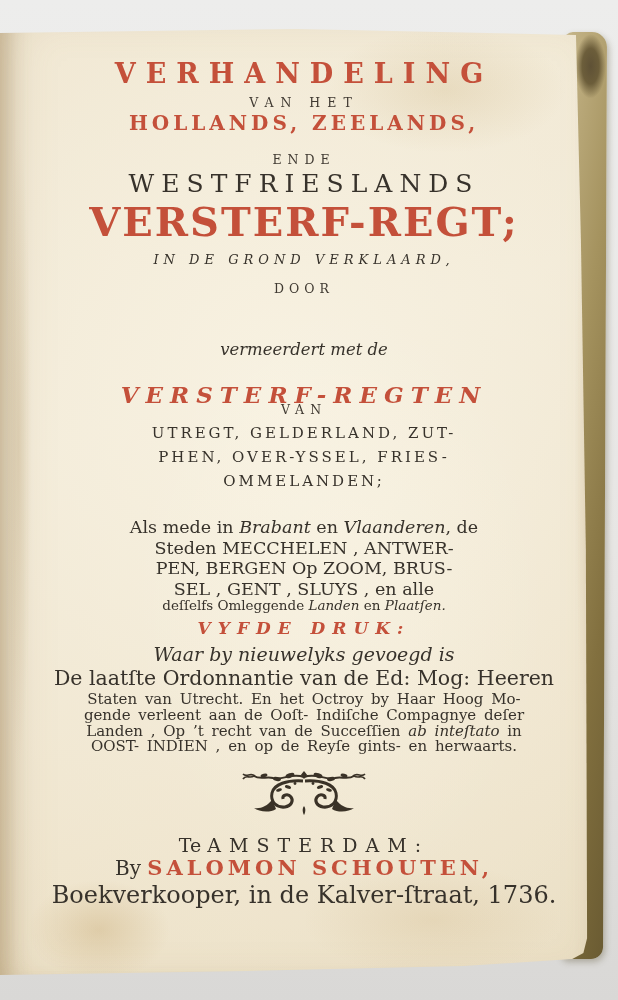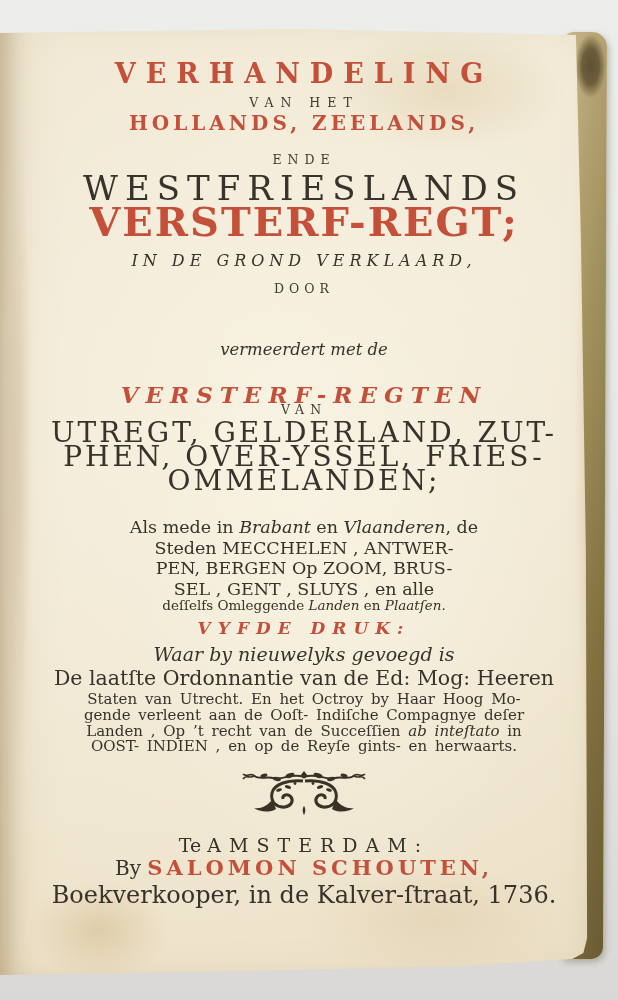--- a/index.html
+++ b/index.html
@@ -53,29 +53,29 @@
   .ln{position:absolute;left:0;right:0;text-align:center;white-space:nowrap;line-height:1.05;}
   .blk{position:absolute;left:0;right:0;text-align:center;}
   .red{color:#c4503a;}
   .it{font-style:italic;}
   .b{font-weight:bold;}
 
   .t-verhandeling{top:60px;font-size:27px;letter-spacing:10px;}
   .t-vanhet{top:96px;font-size:12.5px;letter-spacing:7px;color:#403a32;}
   .t-hollands{top:113px;font-size:20px;letter-spacing:4px;}
   .t-ende{top:153px;font-size:12.5px;letter-spacing:6px;color:#403a32;}
-  .t-westfr{top:171px;font-size:34px;letter-spacing:7px;}
+  .t-westfr{top:171px;font-size:25px;letter-spacing:7px;}
   .t-versterf{top:201px;font-size:40px;letter-spacing:2px;}
-  .t-grond{top:253px;font-size:16px;letter-spacing:5px;}
+  .t-grond{top:253px;font-size:13px;letter-spacing:5px;}
   .t-door{top:282px;font-size:12.5px;letter-spacing:5px;color:#403a32;}
   .t-author{top:298px;font-size:28px;}
   .t-vermeerdert{top:341px;font-size:16.5px;}
   .t-regten{top:367px;font-size:23px;letter-spacing:7px;margin-top:16px;}
   .t-van{top:403px;font-size:12.5px;letter-spacing:6px;color:#403a32;}
-  .t-prov{top:421px;font-size:28px;line-height:24px;letter-spacing:3px;}
+  .t-prov{top:421px;font-size:15px;line-height:24px;letter-spacing:3px;}
   .t-cities{top:517px;font-size:17.5px;line-height:20.5px;}
   .t-desselfs{top:598px;font-size:13.5px;}
   .t-druk{top:620px;font-size:17px;letter-spacing:7px;text-align:center;}
   .t-waarby{top:645px;font-size:19px;}
   .t-ordon{top:668px;font-size:20.5px;}
   .t-para{top:692px;font-size:15px;line-height:15.8px;word-spacing:3px;}
   .t-ornament{top:769px;}
   .t-amsterdam{top:836px;font-size:19px;}
   .t-amsterdam .sp{letter-spacing:8px;}
   .t-by{top:857px;font-size:20px;}

